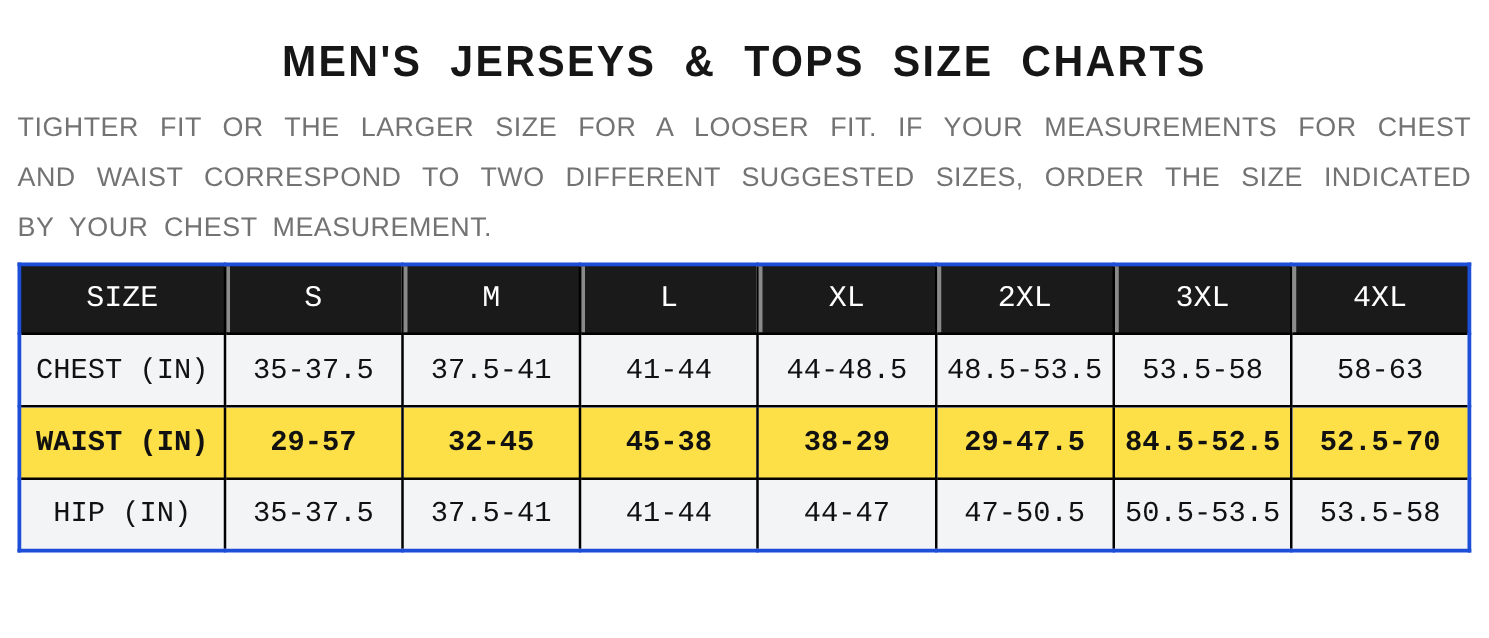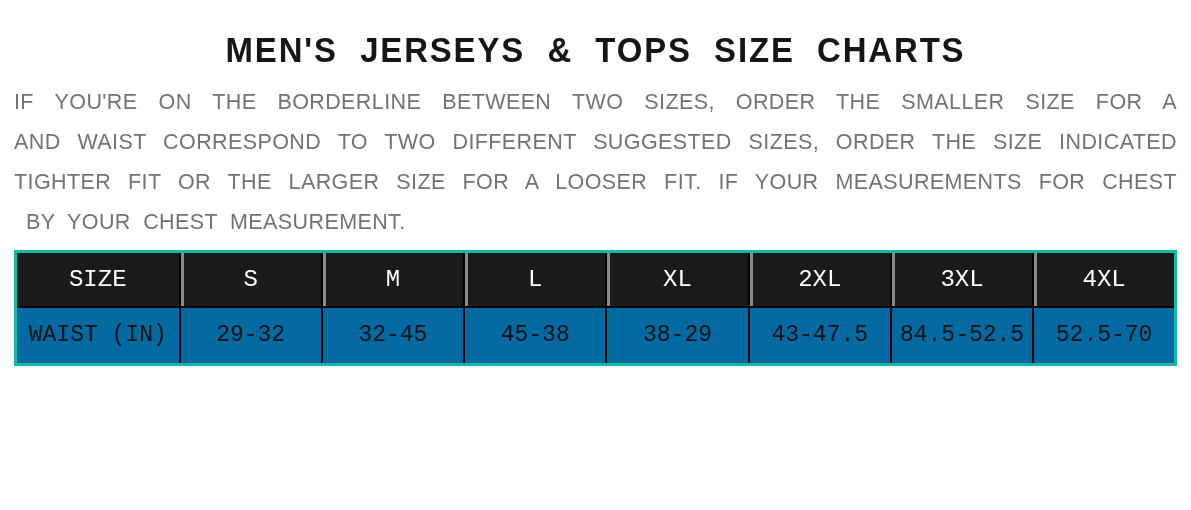--- a/index.html
+++ b/index.html
@@ -33,30 +33,29 @@
     letter-spacing: 0.4px;
   }
   .intro-line {
     text-align: justify;
     text-align-last: justify;
     white-space: normal;
   }
   .intro-line.last {
     text-align-last: left;
     word-spacing: 6px;
-    margin-left: 12px;
   }
 
   table.size-table {
     width: 1163px;
     margin: 8px 14px 0 14px;
     border-collapse: collapse;
     table-layout: fixed;
     font-family: "Liberation Mono", monospace;
-    border: 3px solid #14b8a6;
+    border: 3px solid #1d4ed8;
   }
   .size-table th, .size-table td {
     border: 2px solid #000000;
     text-align: center;
     vertical-align: middle;
     white-space: pre;
     overflow: hidden;
   }
   .size-table thead th {
     background: #1a1a1a;
@@ -67,33 +66,32 @@
   }
   .size-table thead th:not(:first-child) {
     box-shadow: inset 3px 0 0 #8a8a8a;
   }
   .size-table tbody td {
     color: #111111;
     font-size: 23px;
     height: 58px;
   }
   .size-table tbody tr.stripe td { background: #f3f4f6; }
-  .size-table tbody tr.plain td { background: #0369a1; }
+  .size-table tbody tr.plain td { background: #fde047; font-weight: bold; }
 </style>
 </head>
 <body>
 
 <div class="page">
 
   <div class="title">MEN'S JERSEYS &amp; TOPS SIZE CHARTS</div>
 
   <div class="intro">
-    <div class="intro-line">IF YOU'RE ON THE BORDERLINE BETWEEN TWO SIZES, ORDER THE SMALLER SIZE FOR A</div>
+    <div class="intro-line">TIGHTER FIT OR THE LARGER SIZE FOR A LOOSER FIT. IF YOUR MEASUREMENTS FOR CHEST</div>
     <div class="intro-line">AND WAIST CORRESPOND TO TWO DIFFERENT SUGGESTED SIZES, ORDER THE SIZE INDICATED</div>
-    <div class="intro-line">TIGHTER FIT OR THE LARGER SIZE FOR A LOOSER FIT. IF YOUR MEASUREMENTS FOR CHEST</div>
     <div class="intro-line last">BY YOUR CHEST MEASUREMENT.</div>
   </div>
 
   <table class="size-table">
     <colgroup>
       <col style="width:164px">
       <col>
         <col>
         <col>
         <col>
@@ -107,26 +105,46 @@
         <th>S</th>
         <th>M</th>
         <th>L</th>
         <th>XL</th>
         <th>2XL</th>
         <th>3XL</th>
         <th>4XL</th>
       </tr>
     </thead>
     <tbody>
+      <tr class="stripe">
+        <td>CHEST (IN)</td>
+        <td>35-37.5</td>
+        <td>37.5-41</td>
+        <td>41-44</td>
+        <td>44-48.5</td>
+        <td>48.5-53.5</td>
+        <td>53.5-58</td>
+        <td>58-63</td>
+      </tr>
       <tr class="plain">
         <td>WAIST (IN)</td>
-        <td>29-32</td>
+        <td>29-57</td>
         <td>32-45</td>
         <td>45-38</td>
         <td>38-29</td>
-        <td>43-47.5</td>
+        <td>29-47.5</td>
         <td>84.5-52.5</td>
         <td>52.5-70</td>
+      </tr>
+      <tr class="stripe">
+        <td>HIP (IN)</td>
+        <td>35-37.5</td>
+        <td>37.5-41</td>
+        <td>41-44</td>
+        <td>44-47</td>
+        <td>47-50.5</td>
+        <td>50.5-53.5</td>
+        <td>53.5-58</td>
       </tr>
     </tbody>
   </table>
 
 </div>
 
 </body></html>

